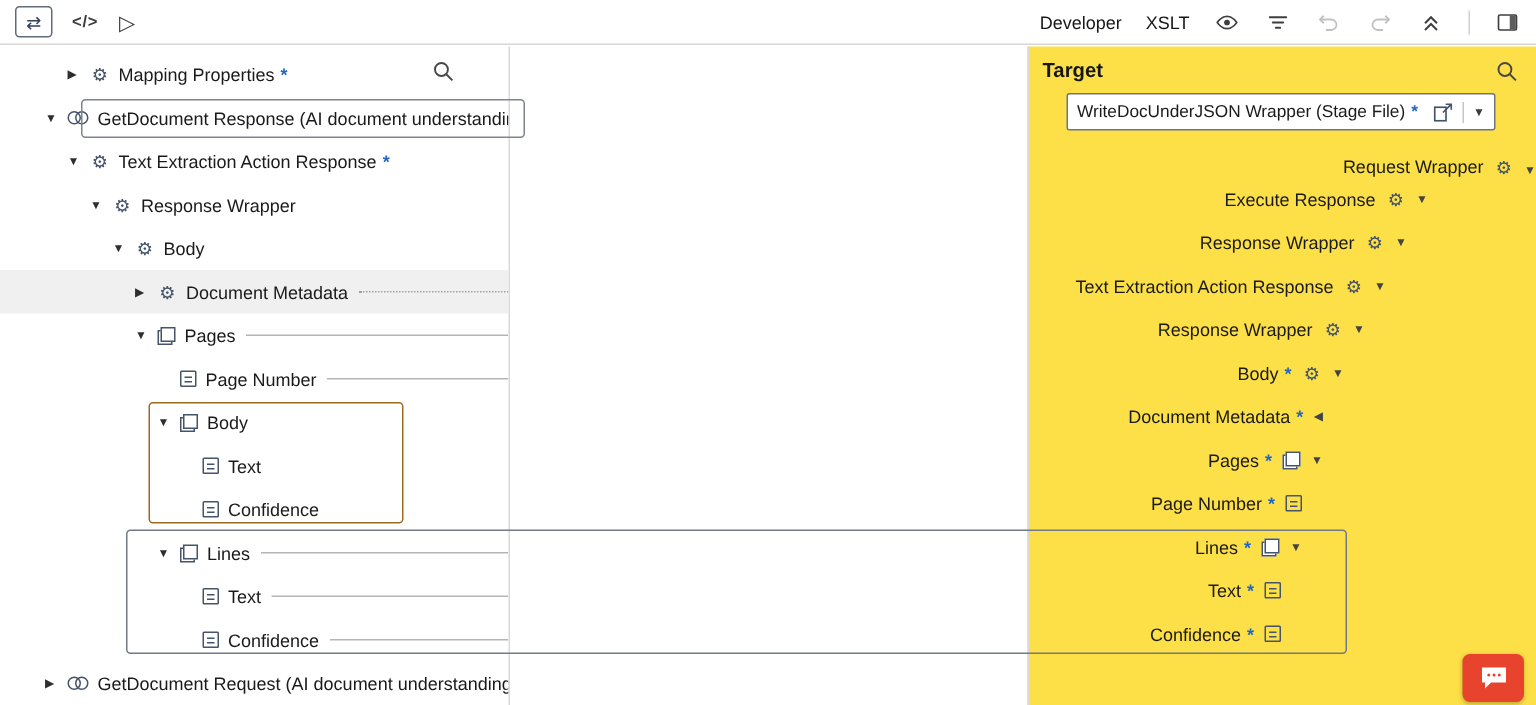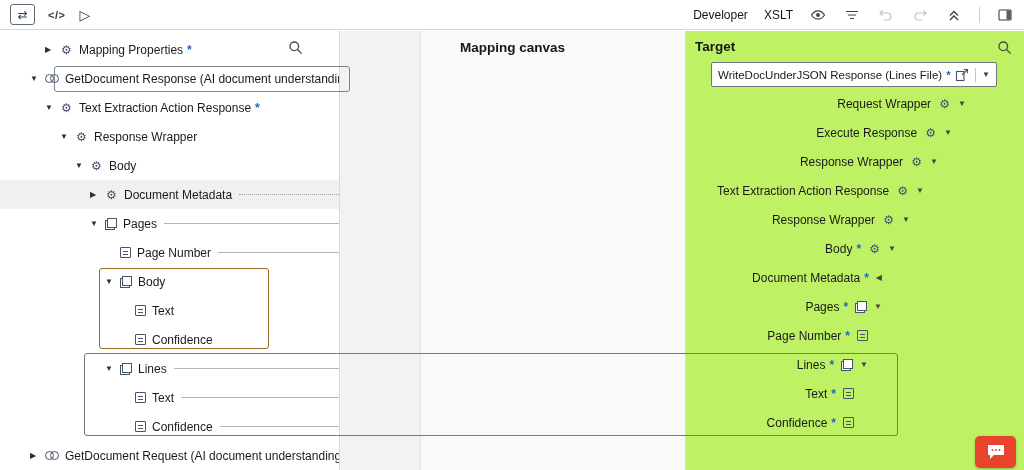--- a/index.html
+++ b/index.html
@@ -20,21 +20,21 @@
   .tb-label{font-size:12px;color:#161616}
   .tb-label.bold{font-weight:normal}
   .tb-divider{width:1px;height:16px;background:#cfcfcf}
 
   
   .source-panel{position:absolute;top:31px;left:0;width:340px;bottom:0;background:#fff;border-right:1px solid #d9d9d9;overflow:hidden}
   .canvas-panel{position:absolute;top:31px;left:340px;width:345px;bottom:0;background:#f9f9f9}
   .canvas-strip{position:absolute;top:0;bottom:0;left:0;width:80px;background:#f2f2f2}
   .canvas-grid{position:absolute;top:0;bottom:0;left:80px;width:1px;background:#e3e3e3}
   .canvas-title{position:relative;text-align:center;padding-top:9px;font-size:13.5px;font-weight:bold;color:#161616}
-  .target-panel{position:absolute;top:31px;left:685px;right:0;bottom:0;background:#bef264;border-left:1px solid #d9d9d9}
+  .target-panel{position:absolute;top:31px;left:685px;right:0;bottom:0;background:#fde047;border-left:1px solid #d9d9d9}
   .tgt-title{position:absolute;top:8px;left:9px;font-size:13.5px;font-weight:bold;color:#161616}
   .panel-search{position:absolute;top:7px;background:none;border:none;cursor:pointer;padding:2px}
   .panel-search.src{right:34px}
   .panel-search.tgt{right:10px}
 
   
   .src-rows{padding-top:4px}
   .src-row{height:29px;display:flex;align-items:center;white-space:nowrap;overflow:hidden;font-size:12px;cursor:pointer}
   .src-row.hl{background:#f0f0f0}
   .tree-arrow{flex:0 0 15px;width:15px;font-size:8px;color:#2e2e2e;line-height:1}
@@ -223,49 +223,44 @@
           <span class="leader solid"></span>
         </div>
         <div class="src-row" style="padding-left: 30px;">
           <span class="tree-arrow">▶</span>
           <span class="ic ic-invoke"></span>
           <span class="lbl">GetDocument Request (AI document understanding s</span>
         </div>
       </div>
   </section>
 
-  <section class="canvas-panel">
-    <div class="canvas-strip"></div>
-    <div class="canvas-grid"></div>
-    <h2 class="canvas-title">Mapping canvas</h2>
-  </section>
 
   <section class="target-panel">
     <h2 class="tgt-title">Target</h2>
     <button class="panel-search tgt">
       <svg width="15" height="15" viewBox="0 0 15 15">
           <circle cx="6.3" cy="6.3" r="4.3" fill="none" stroke="#474747" stroke-width="1.3"></circle>
           <path d="M9.5 9.5 13.6 13.6" stroke="#474747" stroke-width="1.3"></path>
         </svg>
     </button>
 
     <div class="tgt-root">
-      <span class="lbl">WriteDocUnderJSON Response (Lines File)</span>
+      <span class="lbl">WriteDocUnderJSON Wrapper (Stage File)</span>
       <span class="req">*</span>
       <span class="spacer"></span>
       <svg width="14" height="14" viewBox="0 0 14 14">
           <rect x="1.5" y="3.5" width="7.5" height="9" fill="none" stroke="#44536a" stroke-width="1.1"></rect>
           <path d="M7 7l5.2-5.2M8.8 1.5h3.7v3.7" fill="none" stroke="#44536a" stroke-width="1.1"></path>
         </svg>
       <span class="vline"></span>
       <span class="chev">▼</span>
     </div>
 
     <div class="tgt-rows">
-        <div class="tgt-row" style="padding-right: 58px;">
+        <div class="tgt-row" style=" align-items: flex-end;">
           <span class="lbl">Request Wrapper</span>
           <span class="ic ic-gear">⚙</span>
           <span class="tgt-chevron">▼</span>
         </div>
         <div class="tgt-row" style="padding-right: 72px;">
           <span class="lbl">Execute Response</span>
           <span class="ic ic-gear">⚙</span>
           <span class="tgt-chevron">▼</span>
         </div>
         <div class="tgt-row" style="padding-right: 86px;">

